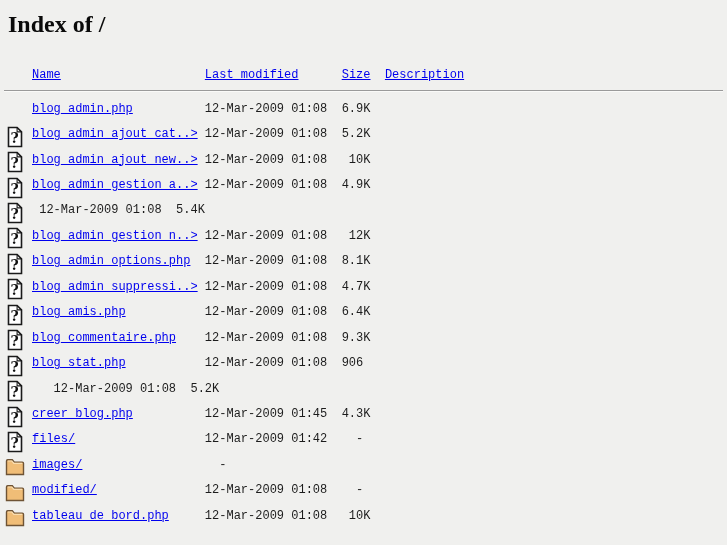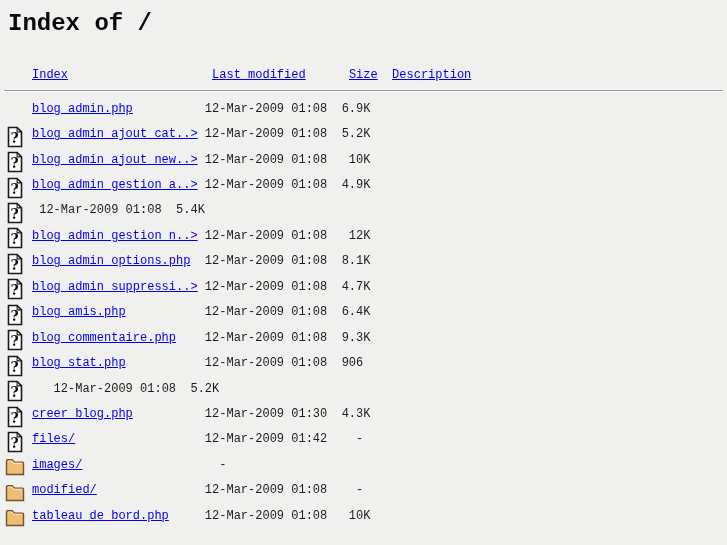--- a/index.html
+++ b/index.html
@@ -10,21 +10,21 @@
   *{box-sizing:border-box;}
   html,body{margin:0;padding:0;}
   body{
     width:727px;height:545px;overflow:hidden;
     background:var(--background);
     font-family:"Liberation Mono","DejaVu Sans Mono",monospace;
     color:var(--text);
   }
   h1{
     margin:10px 0 0 8px;
-    font-family:Liberation Mono, monospace;
+    font-family:Liberation Serif, serif;
     font-weight:bold;font-size:24px;line-height:28px;
     color:var(--heading);
   }
   .mono{font-family:"Liberation Mono","DejaVu Sans Mono",monospace;font-size:12px;}
   a{color:var(--link);text-decoration:underline;}
   .header-row{
     margin:24px 0 0 5px;height:20px;
     display:flex;align-items:flex-end;white-space:pre;
     font-size:12px;
   }
@@ -43,21 +43,21 @@
   .icon{display:inline-block;width:20px;height:22px;flex:none;margin-right:7px;}
   .icon svg{display:block;}
   .pad,.hpad{white-space:pre;}
 </style>
 </head>
 <body>
 
 <h1>Index of /</h1>
 
 <div class="header-row mono">
-  <span class="icon-space"></span><a href="#">Index</a><span class="hpad">                    </span><a href="#">Last modified</a><span class="hpad">      </span><a href="#">Size</a><span class="hpad">  </span><a href="#">Description</a>
+  <span class="icon-space"></span><a href="#">Name</a><span class="hpad">                    </span><a href="#">Last modified</a><span class="hpad">      </span><a href="#">Size</a><span class="hpad">  </span><a href="#">Description</a>
 </div>
 
 <hr>
 
 <div class="rows mono">
     <div class="file-row">
     <span class="icon" style="display: inline-block;">
       <svg width="20" height="22" viewBox="0 0 20 22">
         <path d="M3.5 1.5 h8.6 l4.4 4.4 v14.6 h-13 z" style="fill:var(--page-fill,#fff);stroke:var(--page-outline,#1a1a1a);stroke-width:1.6"></path>
         <path d="M12.1 1.5 v4.4 h4.4" style="fill:none;stroke:var(--page-outline,#1a1a1a);stroke-width:1.1"></path>
@@ -190,21 +190,21 @@
   </div>
     <div class="file-row">
     <span class="icon" style="display: inline-block;">
       <svg width="20" height="22" viewBox="0 0 20 22">
         <path d="M3.5 1.5 h8.6 l4.4 4.4 v14.6 h-13 z" style="fill:var(--page-fill,#fff);stroke:var(--page-outline,#1a1a1a);stroke-width:1.6"></path>
         <path d="M12.1 1.5 v4.4 h4.4" style="fill:none;stroke:var(--page-outline,#1a1a1a);stroke-width:1.1"></path>
         <text x="9.7" y="17" text-anchor="middle" style="font:bold 14px 'DejaVu Serif',serif;fill:#111">?</text>
       </svg>
     </span>
     
-    <a href="#">creer_blog.php</a><span class="pad">          </span><span>12-Mar-2009 01:30  </span><span>4.3K  </span>
+    <a href="#">creer_blog.php</a><span class="pad">          </span><span>12-Mar-2009 01:45  </span><span>4.3K  </span>
   </div>
     <div class="file-row">
     
     <span class="icon" style="display: inline-block;">
       <svg width="20" height="22" viewBox="0 0 20 22">
         <path d="M1.5 18.5 v-13.6 q0-1.2 1.2-1.2 h4.6 l2 2.4 h8 q1.2 0 1.2 1.2 v11.2 z" style="fill:var(--folder-fill,#f0bd77);stroke:var(--folder-outline,#6e5335);stroke-width:1.4"></path>
         <path d="M2.8 5 h4.1 l1.9 2.3 h8.4" style="fill:none;stroke:#f9ddb0;stroke-width:1.2"></path>
       </svg>
     </span>
     <a href="#">files/</a><span class="pad">                  </span><span>12-Mar-2009 01:42  </span><span>  -   </span>

